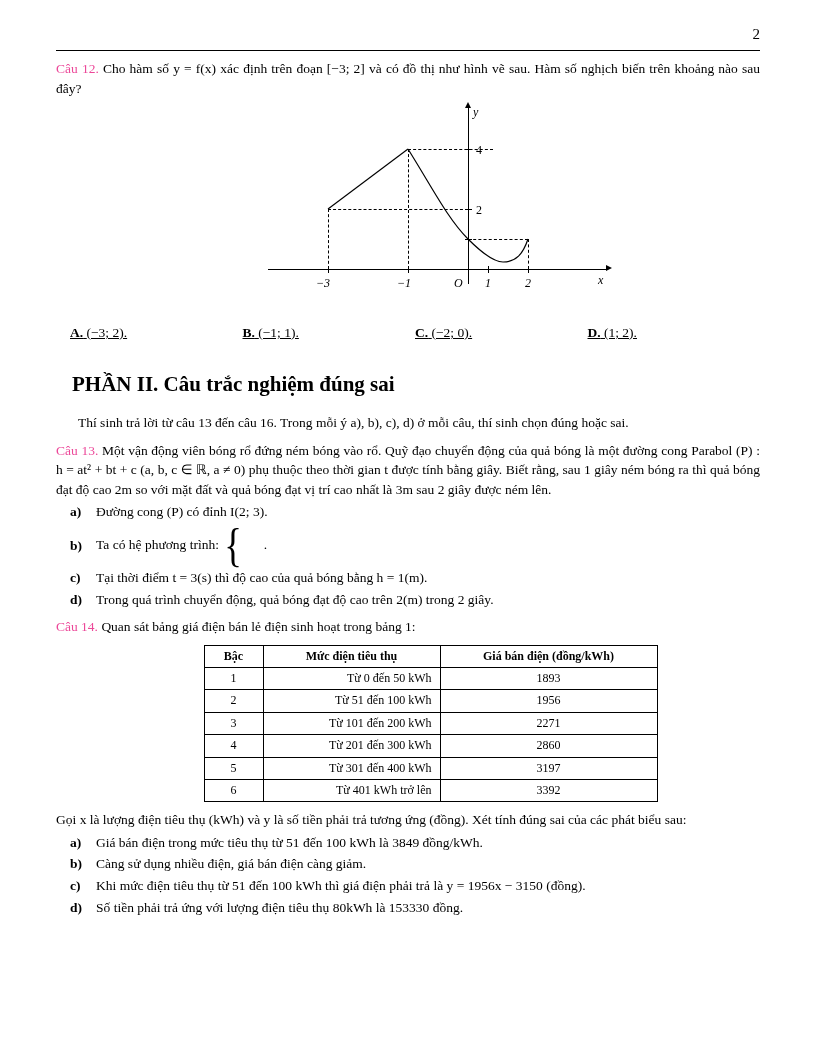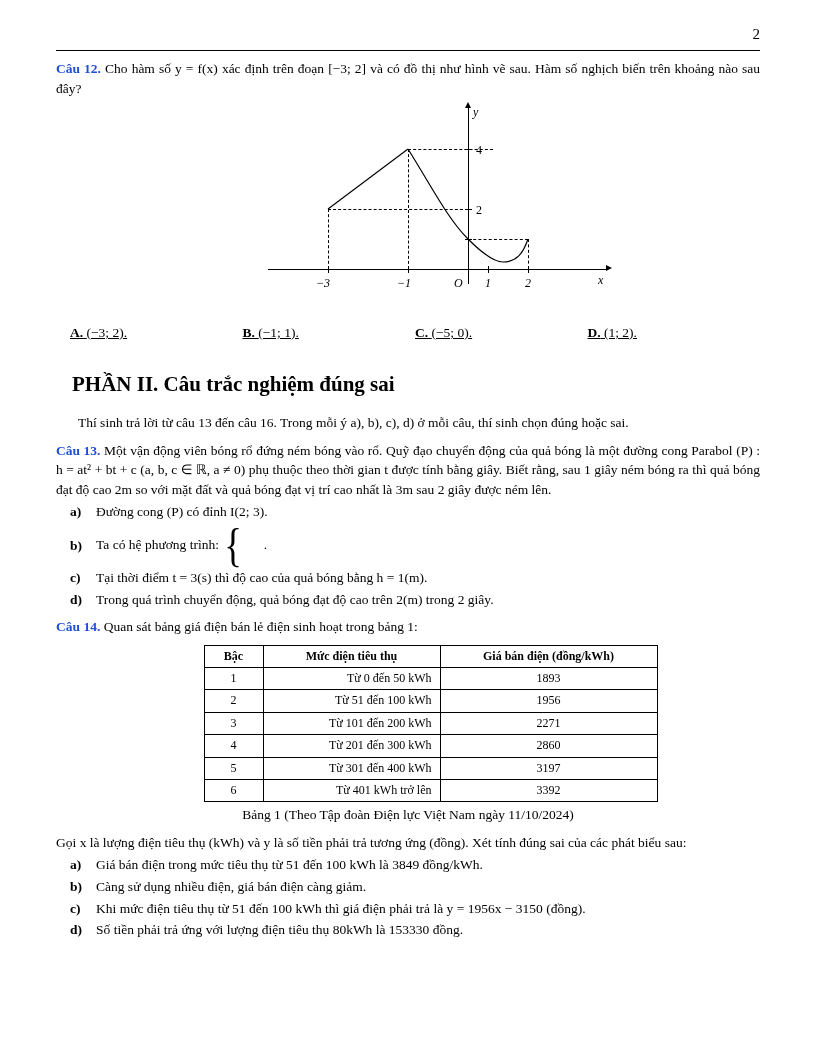--- a/index.html
+++ b/index.html
@@ -27,22 +27,22 @@
     border-bottom: 1.2px solid #000;
     height: 22px;
   }
   .page-number {
     position: absolute;
     right: 0;
     top: -4px;
     font-size: 15px;
   }
   .qlabel {
-    color: #1d4ed8;
-    font-weight: bold;
+    color: #ec4899;
+    font-weight: normal;
   }
   p.para {
     margin: 8px 0 0 0;
     text-align: justify;
   }
   .q12 { margin-top: 14px; }
 
   
   .graph-wrap {
     position: relative;
@@ -261,21 +261,21 @@
     <div class="ans">
       <b>A.</b>
       <span>(−3; 2).</span>
     </div>
     <div class="ans">
       <b>B.</b>
       <span>(−1; 1).</span>
     </div>
     <div class="ans">
       <b>C.</b>
-      <span>(−5; 0).</span>
+      <span>(−2; 0).</span>
     </div>
     <div class="ans">
       <b>D.</b>
       <span>(1; 2).</span>
     </div>
   </div>
 
   <h2 class="section">PHẦN II. Câu trắc nghiệm đúng sai</h2>
   <p class="instruct">Thí sinh trả lời từ câu 13 đến câu 16. Trong mỗi ý a), b), c), d) ở mỗi câu, thí sinh chọn đúng hoặc sai.</p>
 
@@ -349,21 +349,20 @@
           <td class="desc">Từ 301 đến 400 kWh</td>
           <td class="price-col">3197</td>
         </tr>
         <tr>
           <td class="lvl">6</td>
           <td class="desc">Từ 401 kWh trở lên</td>
           <td class="price-col">3392</td>
         </tr>
       </tbody>
     </table>
-    <div class="tbl-caption">Bảng 1 (Theo Tập đoàn Điện lực Việt Nam ngày 11/10/2024)</div>
   </div>
 
   <p class="para">Gọi x là lượng điện tiêu thụ (kWh) và y là số tiền phải trả tương ứng (đồng). Xét tính đúng sai của các phát biểu sau:</p>
 
   <div class="items">
     <div class="item">
       <span class="mk">a)</span>
       <span class="bd">Giá bán điện trong mức tiêu thụ từ 51 đến 100 kWh là 3849 đồng/kWh.</span>
     </div>
     <div class="item">

